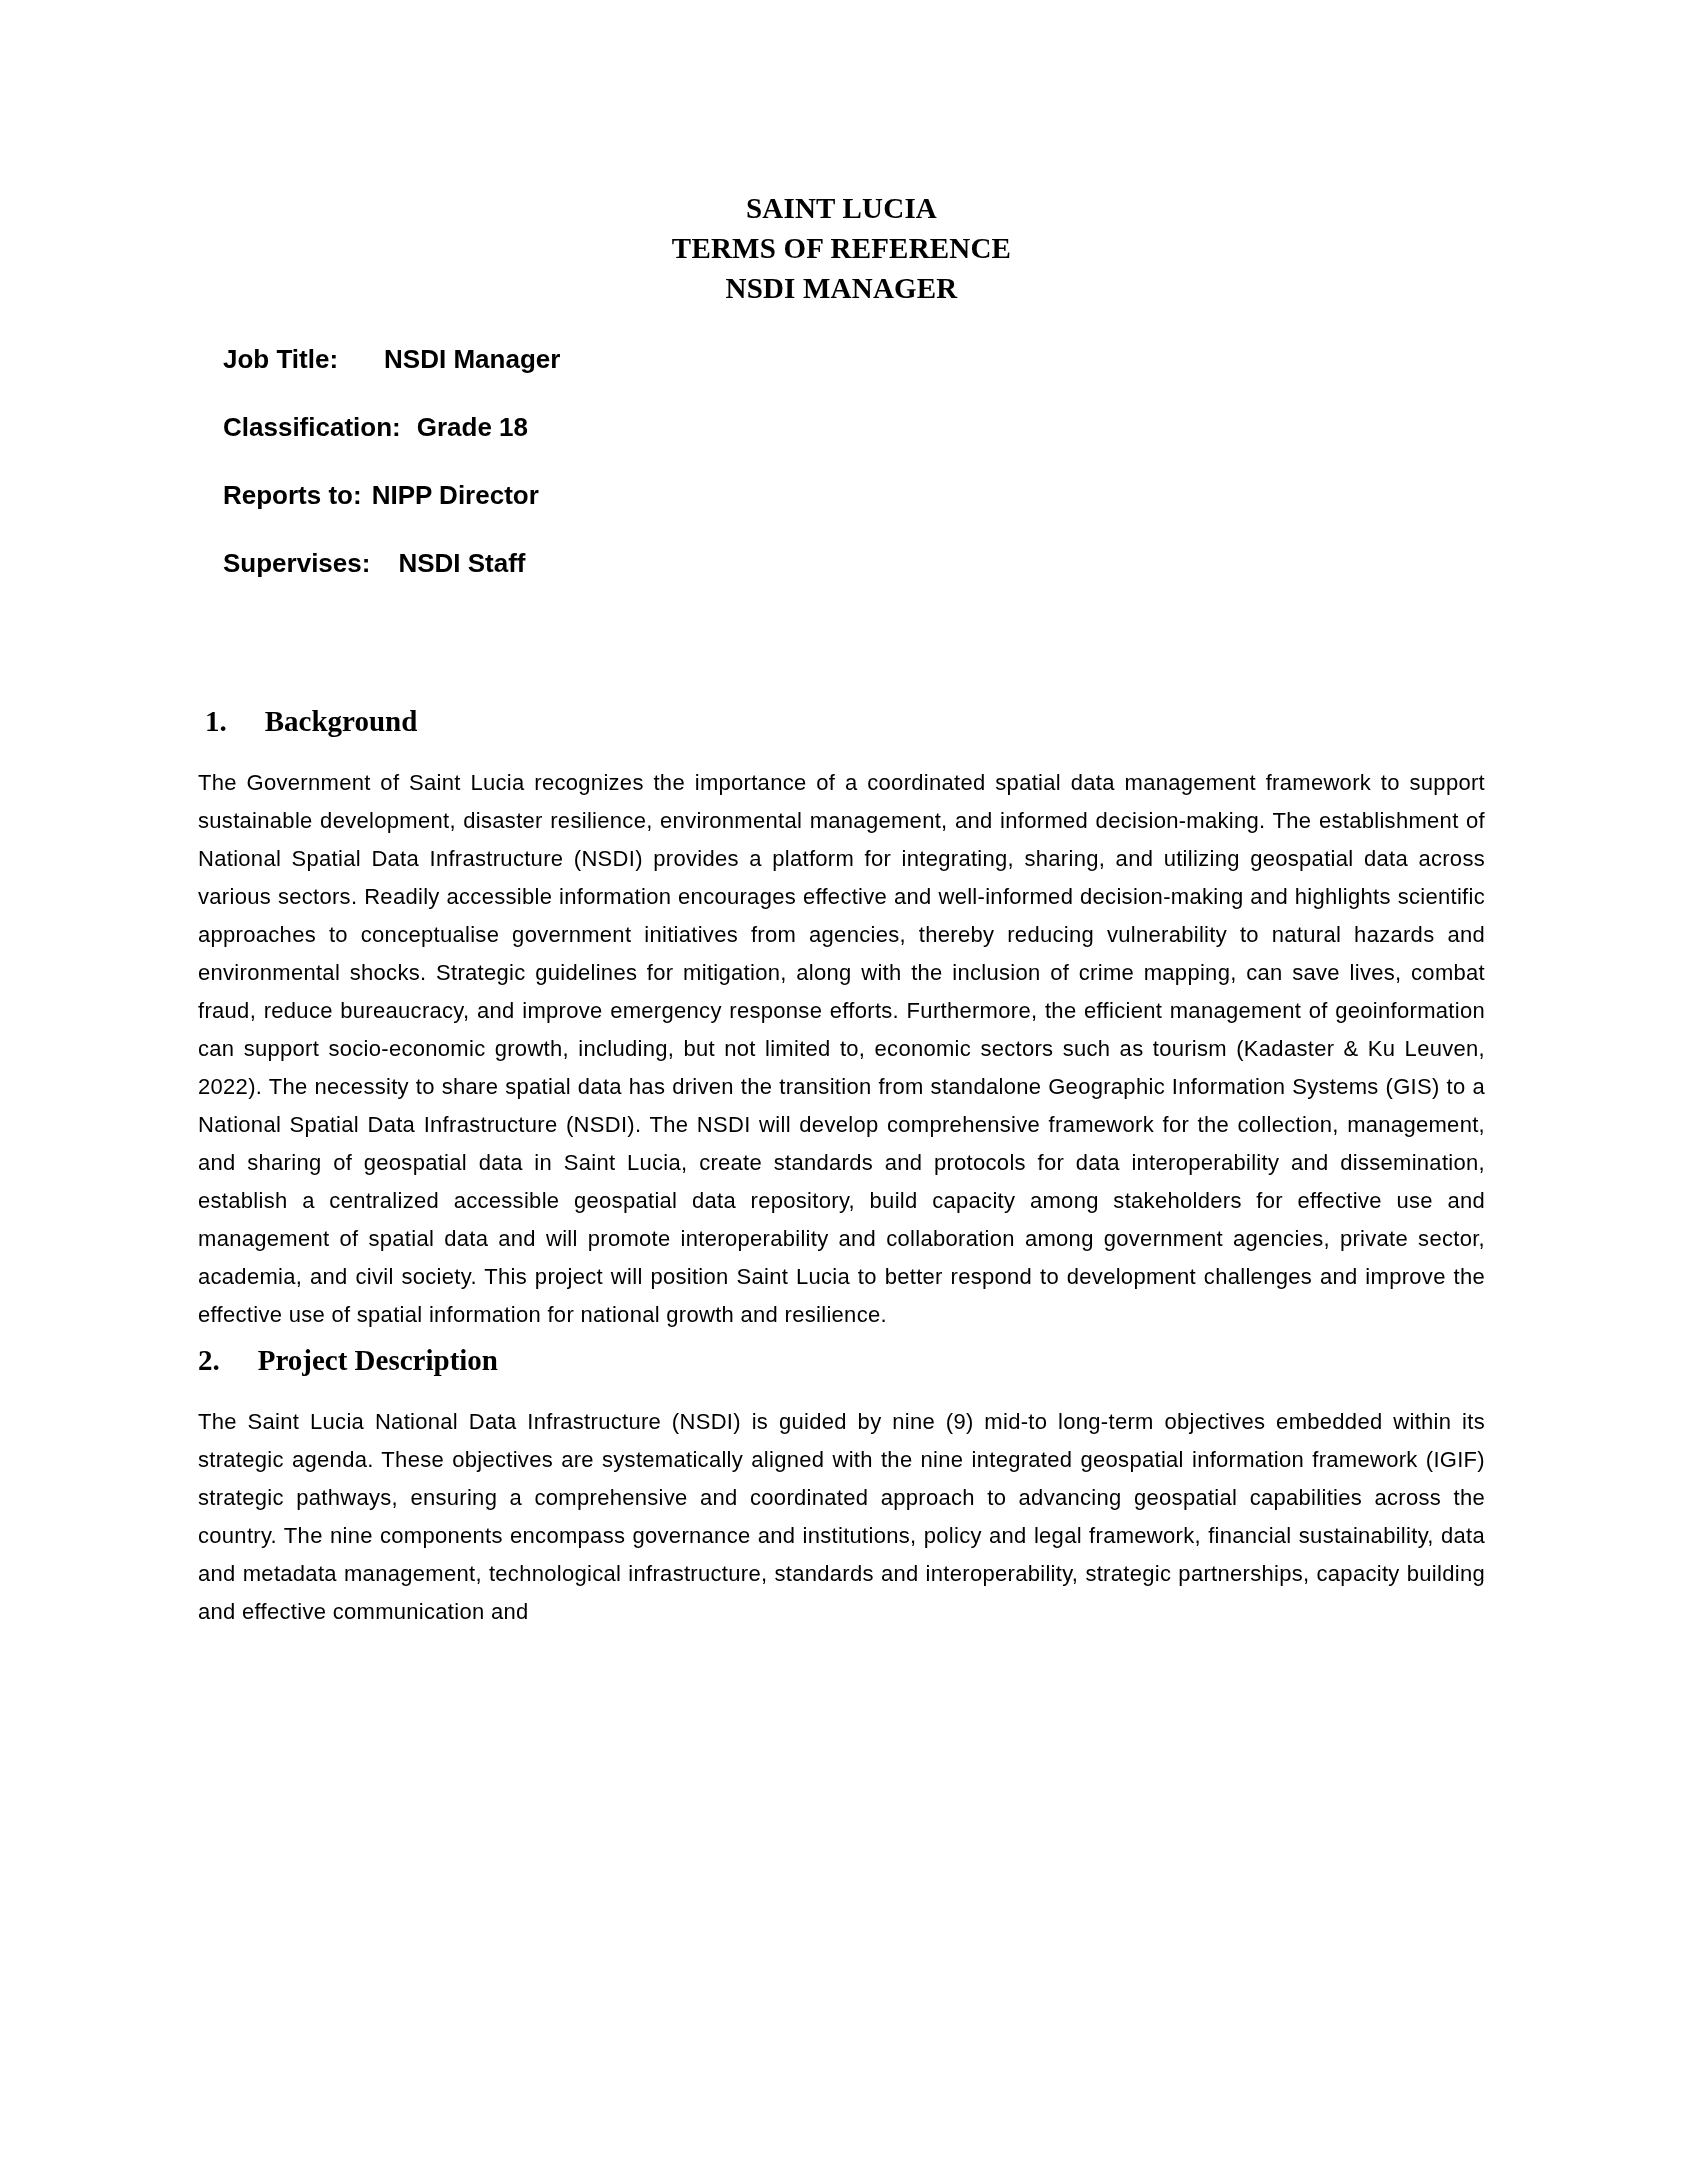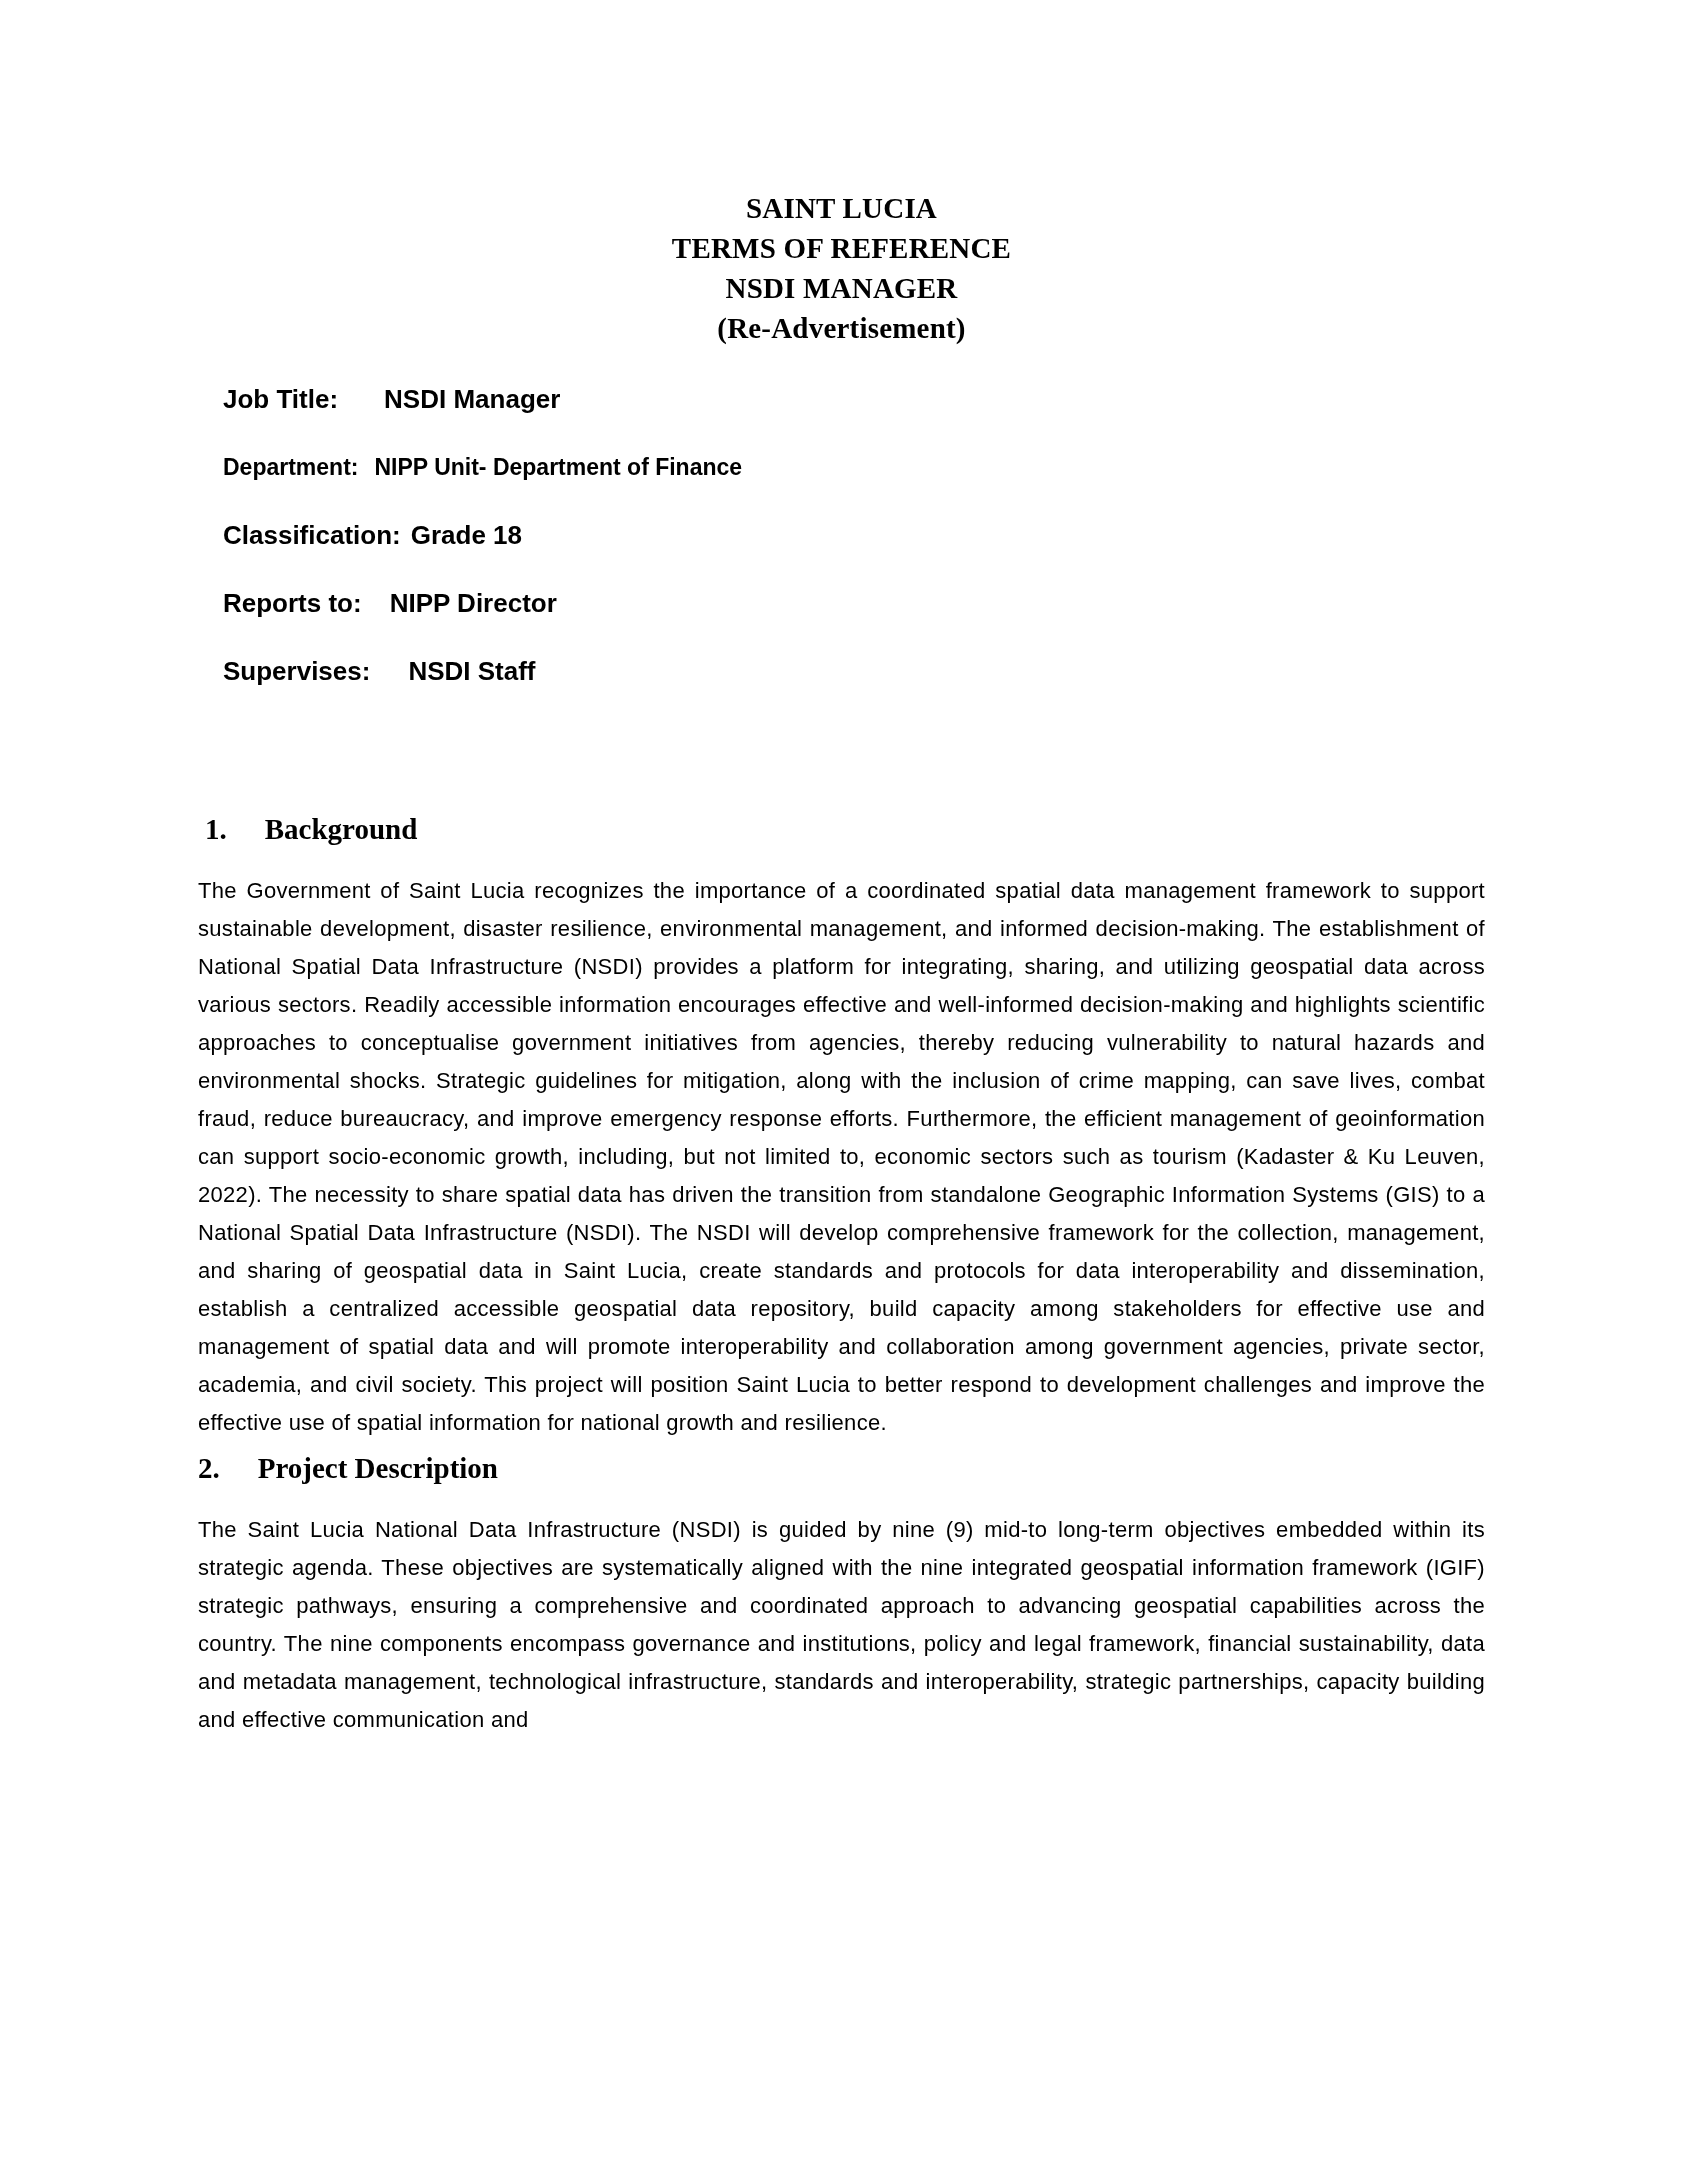--- a/index.html
+++ b/index.html
@@ -73,29 +73,25 @@
 </style>
 </head>
 <body>
 
 <div class="page">
 
   <header class="title-block">
     <div>SAINT LUCIA</div>
     <div>TERMS OF REFERENCE</div>
     <div>NSDI MANAGER</div>
-    <div>(Re-Advertisement)</div>
   </header>
 
   <section class="job-details">
     <div class="jd-row">
       <span class="jd-label">Job Title:</span><span class="jd-value">NSDI Manager</span>
-    </div>
-    <div class="jd-row small">
-      <span class="jd-label">Department:</span><span class="jd-value">NIPP Unit- Department of Finance</span>
     </div>
     <div class="jd-row">
       <span class="jd-label">Classification:</span><span class="jd-value">Grade 18</span>
     </div>
     <div class="jd-row">
       <span class="jd-label">Reports to:</span><span class="jd-value">NIPP Director</span>
     </div>
     <div class="jd-row">
       <span class="jd-label">Supervises:</span><span class="jd-value">NSDI Staff</span>
     </div>

